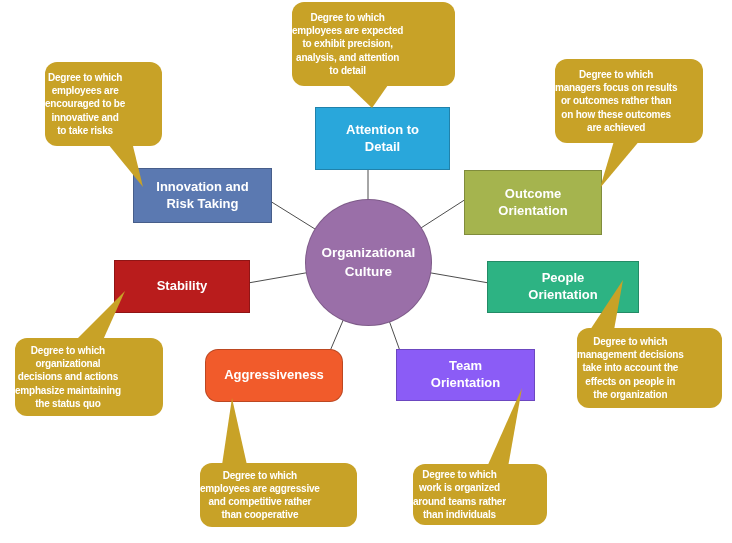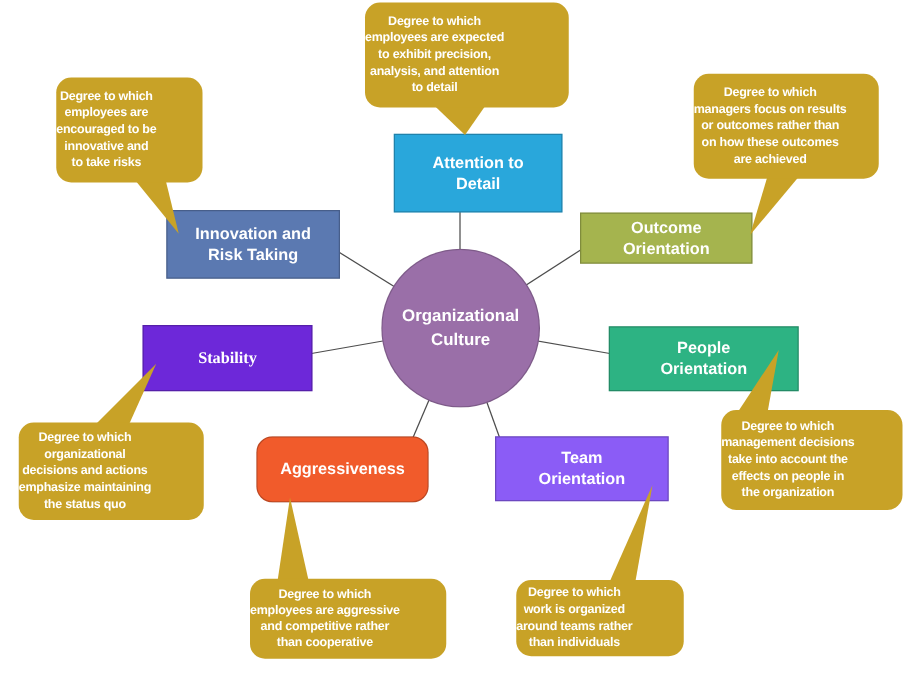--- a/index.html
+++ b/index.html
@@ -64,21 +64,21 @@
     font-weight: bold;
     font-size: 13.5px;
     line-height: 1.35;
     white-space: pre-line;
     border: 1px solid rgba(0,0,0,0.18);
     box-sizing: border-box;
   }
   
   #box-attention      { left: 302px; top: 107px; width: 135px; height: 63px; margin-left: 13px; }
   #box-innovation     { left: 133px; top: 168px; width: 139px; height: 55px; }
-  #box-outcome        { left: 464px; top: 170px; width: 138px; height: 41px; }
+  #box-outcome        { left: 464px; top: 170px; width: 138px; height: 65px; }
   #box-stability      { left: 114px; top: 260px; width: 136px; height: 53px; }
   #box-people         { left: 487px; top: 261px; width: 152px; height: 52px; }
   #box-aggressiveness { left: 205px; top: 349px; width: 138px; height: 53px; border-radius: 13px; }
   #box-team           { left: 396px; top: 349px; width: 139px; height: 52px; }
   
   #callout-attention      { left: 292px; top: 2px;   width: 163px; height: 84px; }
   #callout-innovation     { left: 45px;  top: 62px;  width: 117px; height: 84px; }
   #callout-outcome        { left: 555px; top: 59px;  width: 148px; height: 84px; }
   #callout-stability      { left: 15px;  top: 338px; width: 148px; height: 78px; }
   #callout-people         { left: 577px; top: 328px; width: 145px; height: 80px; }
@@ -105,21 +105,21 @@
 Detail</span>
   </div>
   <div class="node-box" id="box-innovation" style="background-color: rgb(91, 121, 177);">
     <span>Innovation and
 Risk Taking</span>
   </div>
   <div class="node-box" id="box-outcome" style="background-color: rgb(165, 180, 78);">
     <span>Outcome
 Orientation</span>
   </div>
-  <div class="node-box" id="box-stability" style="background-color: #6d28d9; font-family: Liberation Serif, serif;">
+  <div class="node-box" id="box-stability" style="background-color: #b91c1c;">
     <span>Stability</span>
   </div>
   <div class="node-box" id="box-people" style="background-color: rgb(45, 179, 131);">
     <span>People
 Orientation</span>
   </div>
   <div class="node-box" id="box-aggressiveness" style="background-color: rgb(241, 91, 43);">
     <span>Aggressiveness</span>
   </div>
   <div class="node-box" id="box-team" style="background-color: #8b5cf6;">

